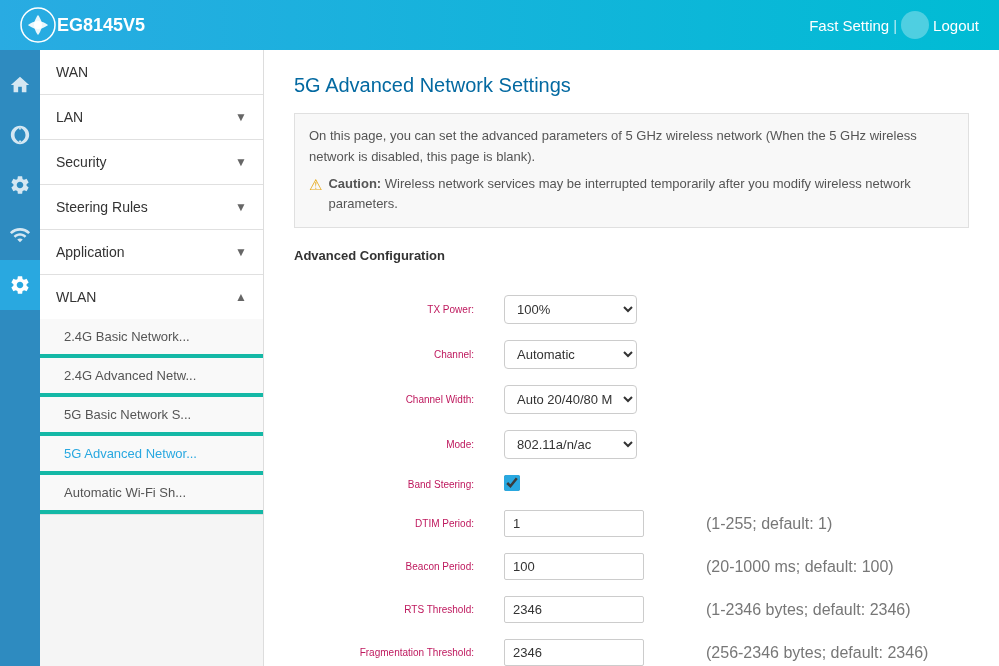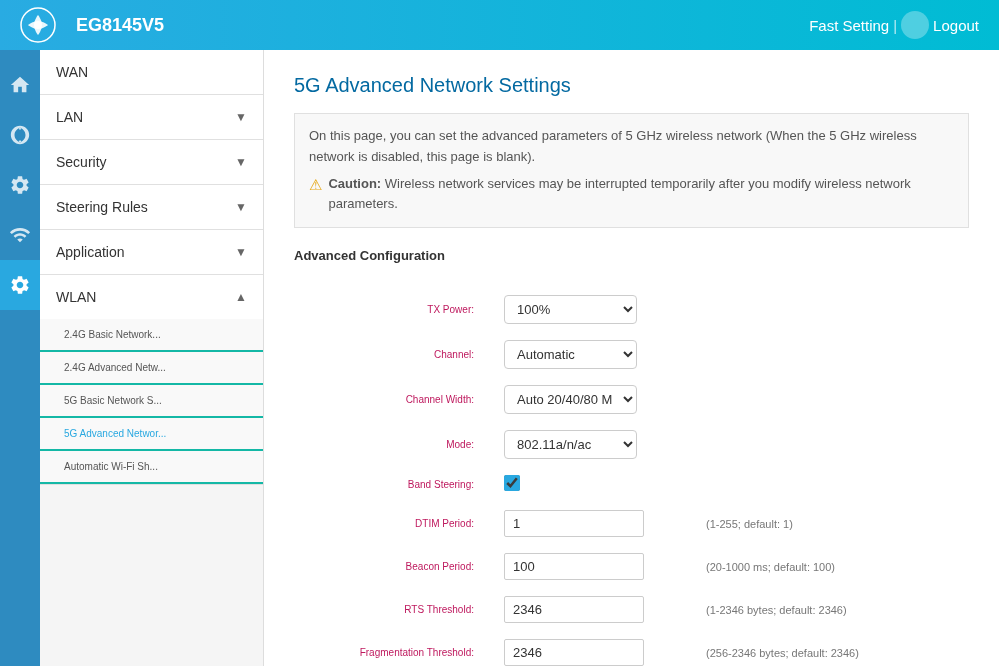--- a/index.html
+++ b/index.html
@@ -11,21 +11,21 @@
       height: 50px;
       display: flex;
       align-items: center;
       justify-content: space-between;
       padding: 0 20px;
       flex-shrink: 0;
     }
     .header-logo {
       display: flex;
       align-items: center;
-      gap: 20px;
+      gap: 1px;
     }
     .header-logo-icon {
       width: 36px;
       height: 36px;
     }
     .header-logo-text {
       color: white;
       font-size: 18px;
       font-weight: bold;
     }
@@ -106,24 +106,24 @@
       color: #333;
       background: white;
     }
     .nav-chevron {
       font-size: 12px;
       color: #666;
     }
     .nav-sub-item {
       padding: 10px 16px 10px 24px;
       cursor: pointer;
-      font-size: 10px;
+      font-size: 13px;
       color: #555;
       background: #f9f9f9;
-      border-bottom: 2px solid #14b8a6;
+      border-bottom: 4px solid #14b8a6;
     }
     .nav-sub-item.active {
       color: #29a8e0;
     }
 
     
     .content {
       flex: 1;
       padding: 24px 30px;
       background: white;
@@ -178,21 +178,21 @@
       color: #be185d;
       font-size: 10px;
       text-align: right;
       padding-right: 20px;
     }
     .form-table tr td:nth-child(2) {
       width: 200px;
     }
     .form-table tr td:nth-child(3) {
       color: #777;
-      font-size: 11px;
+      font-size: 16px;
       padding-left: 12px;
     }
 
     select.form-select {
       width: 133px;
       padding: 5px 8px;
       border: 1px solid #ccc;
       background: white;
       font-size: 13px;
       color: #333;

